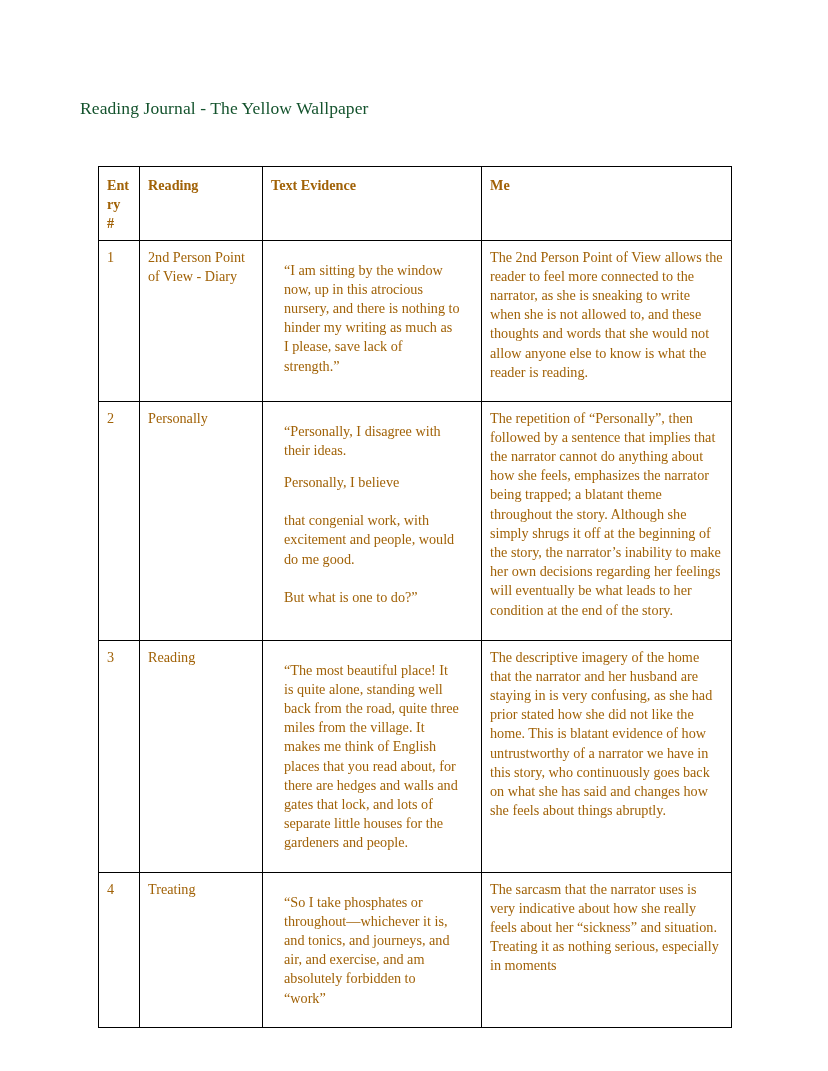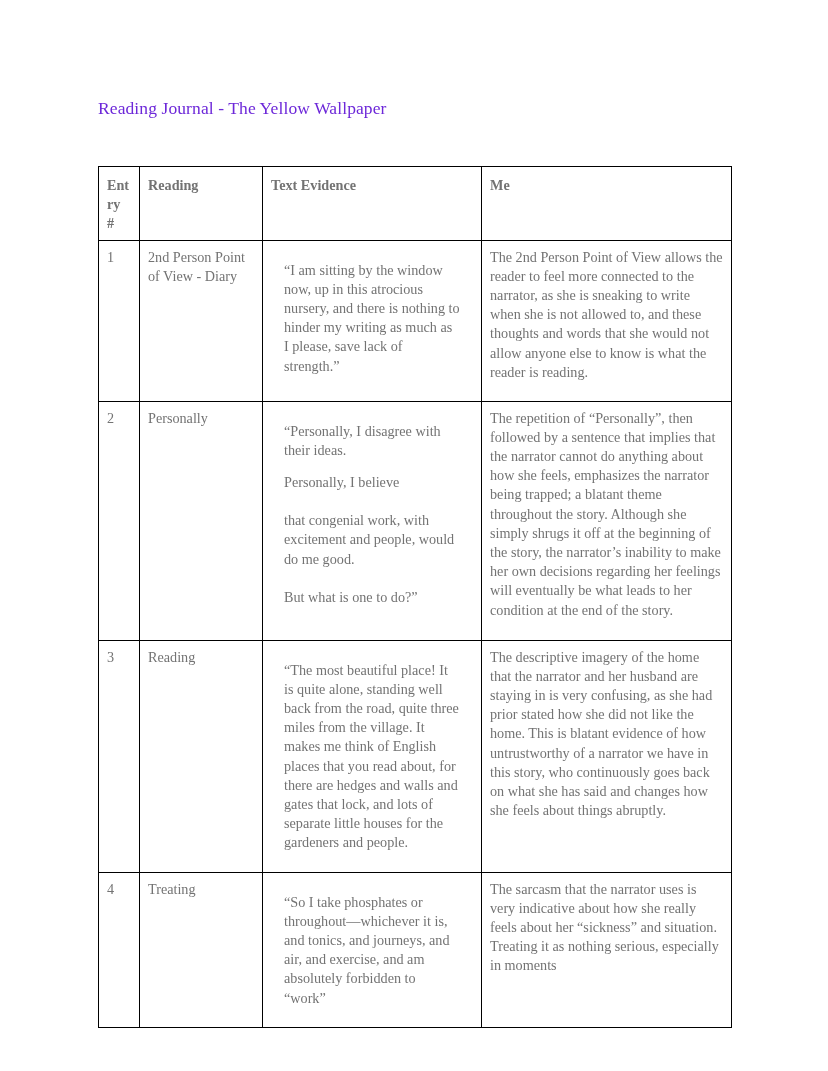--- a/index.html
+++ b/index.html
@@ -18,25 +18,25 @@
   }
 
   .page {
     position: absolute;
     inset: 0;
     background: #ffffff;
   }
 
   .doc-title {
     position: absolute;
-    left: 98px;
+    left: 80px;
     top: 96px;
     font-size: 17.5px;
     line-height: 24px;
-    color: #6d28d9;
+    color: #14532d;
     white-space: nowrap;
     letter-spacing: 0.1px;
   }
 
   .journal-table {
     position: absolute;
     left: 98px;
     top: 166px;
     width: 633px;
     border-collapse: collapse;
@@ -45,21 +45,21 @@
   }
 
   .journal-table td,
   .journal-table th {
     border: 1.3px solid #000000;
     vertical-align: top;
     padding: 7px 8px 6px 8px;
     font-size: 14.2px;
     line-height: 19.2px;
     text-align: left;
-    color: #737373;
+    color: #a16207;
     word-wrap: break-word;
     overflow-wrap: break-word;
   }
 
   .journal-table th {
     font-weight: bold;
     padding-top: 9px;
   }
 
   .col-entry   { width: 41px; }

